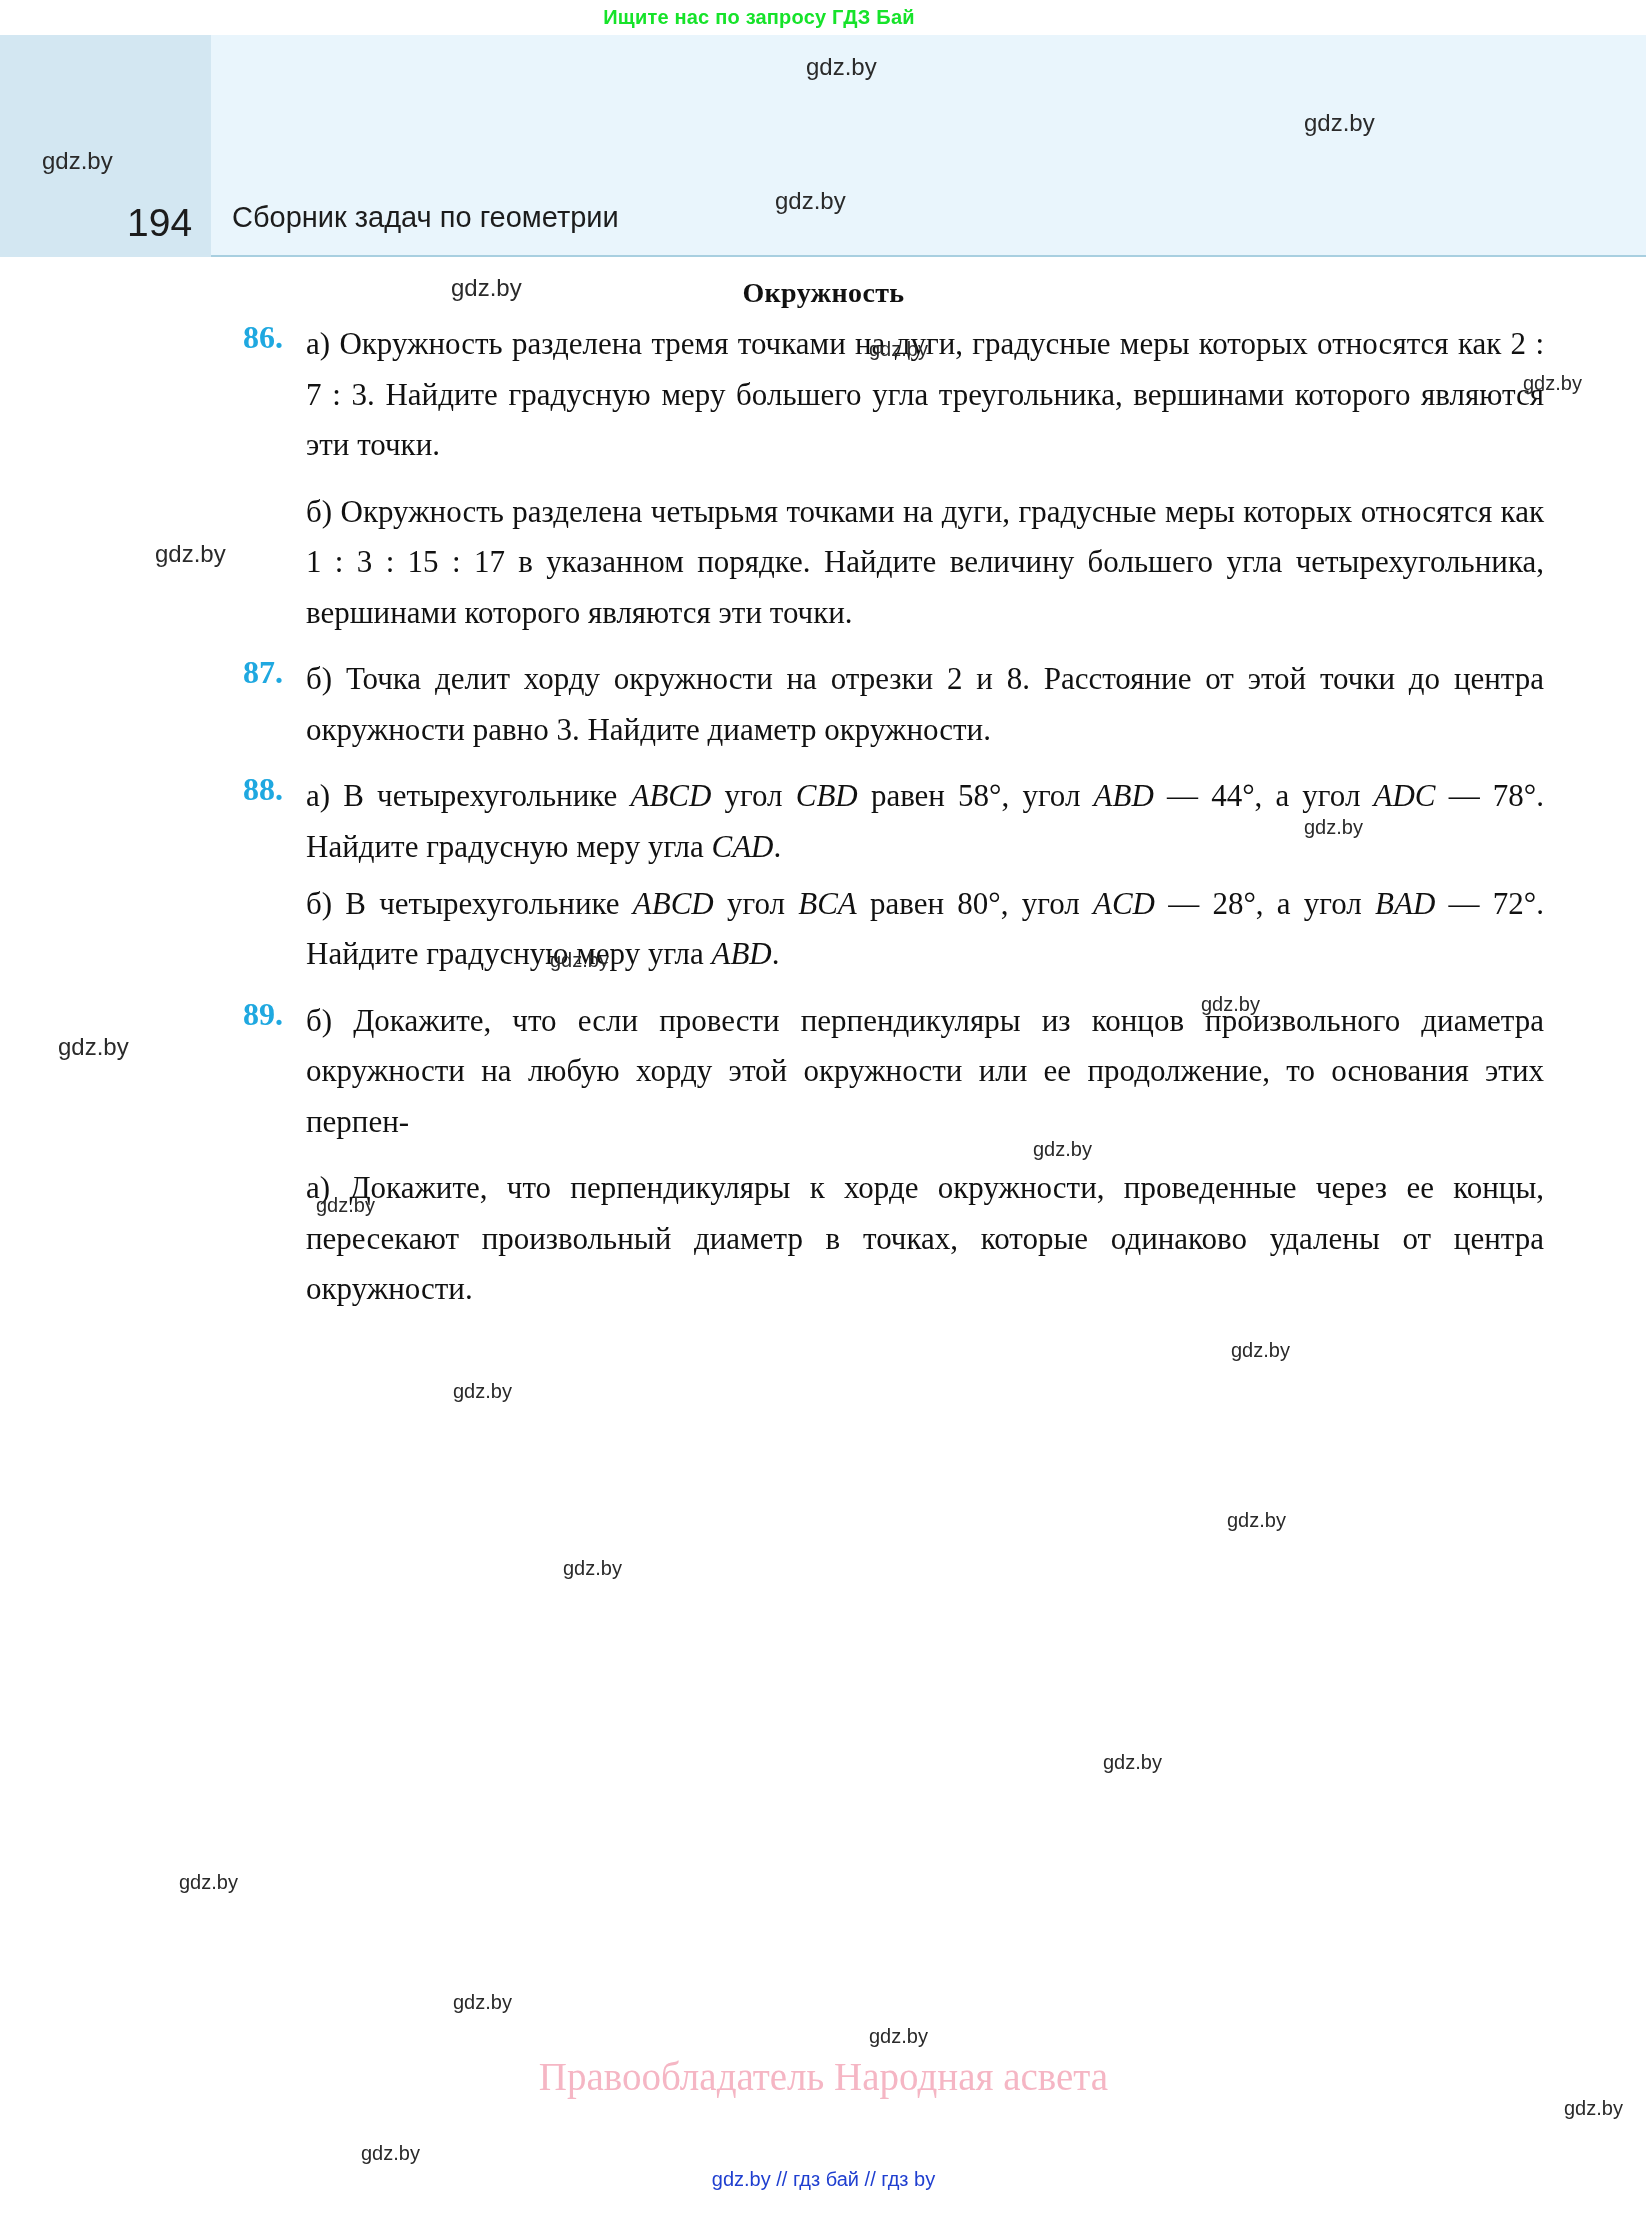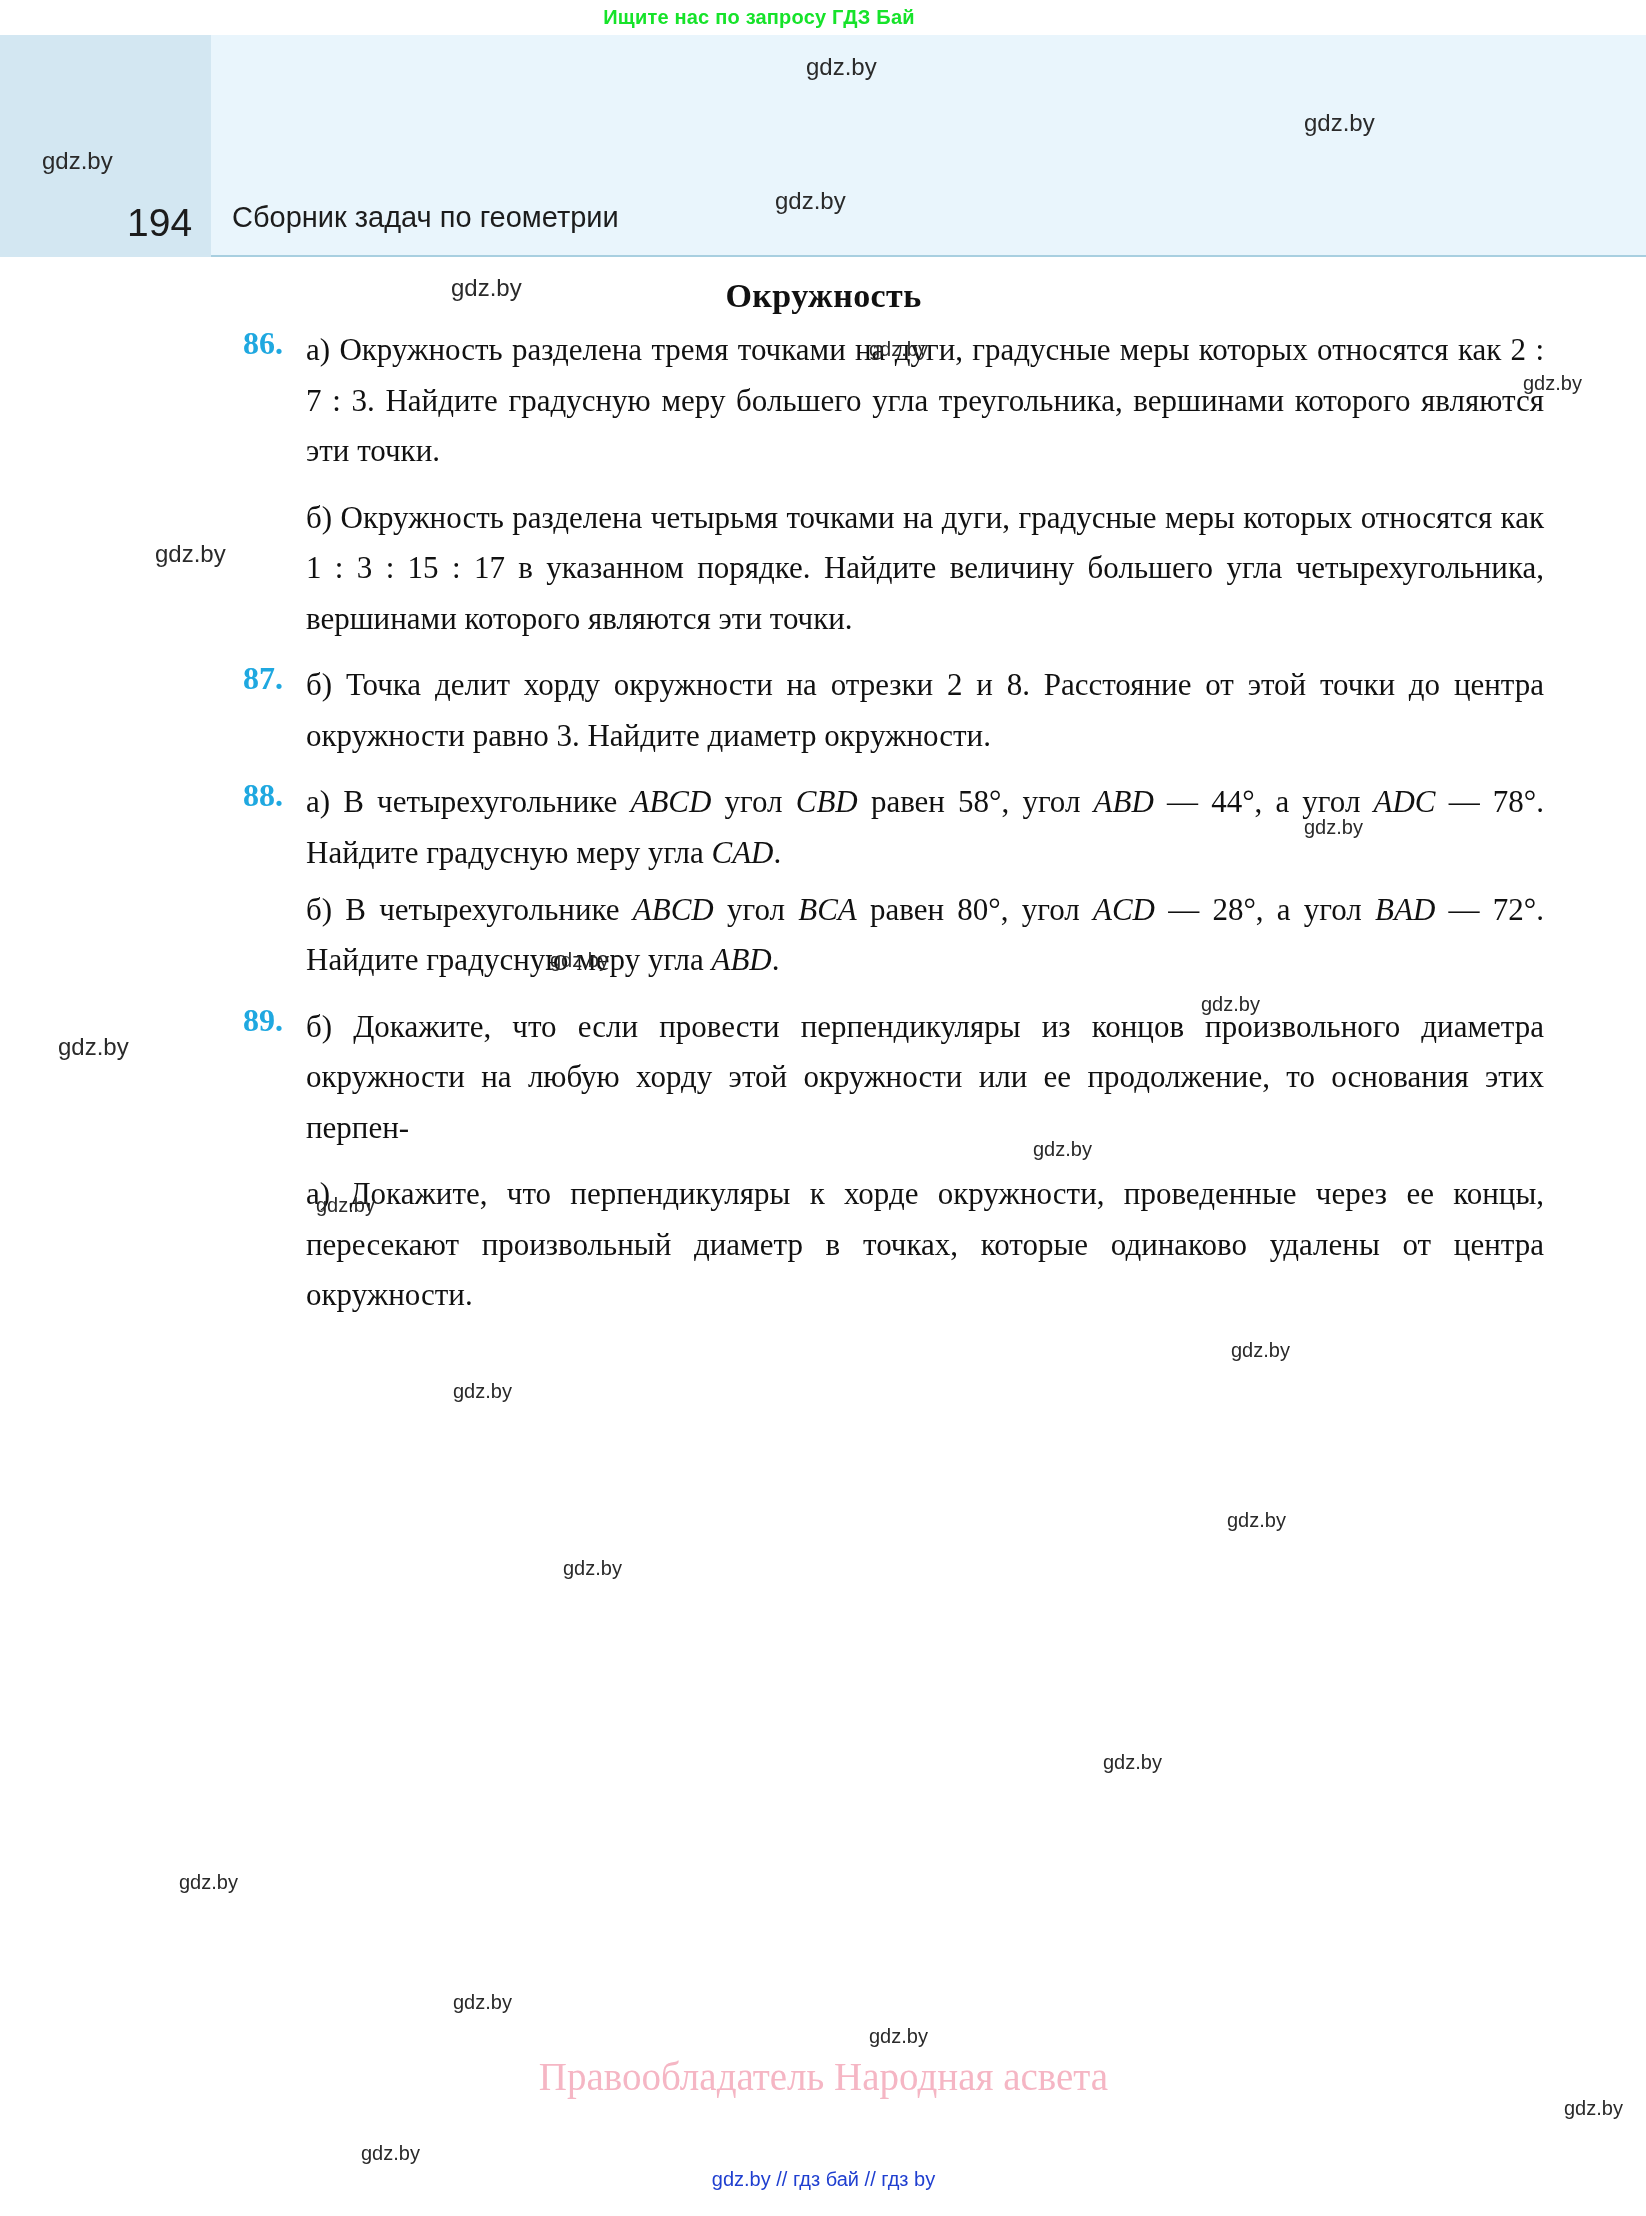--- a/index.html
+++ b/index.html
@@ -76,21 +76,21 @@
   
   .content {
     position: absolute;
     top: 266px; left: 0;
     width: 1647px;
     z-index: 10;
   }
   .section-title {
     text-align: center;
     font-family: "Liberation Serif", "DejaVu Serif", serif;
-    font-size: 34px;
+    font-size: 28px;
     font-weight: 700;
     color: #111111;
     margin: 11.3px 0 6.4px 0;
     letter-spacing: 0.4px;
   }
 
   .problem {
     position: relative;
     padding-left: 290px;
     padding-right: 103px;

